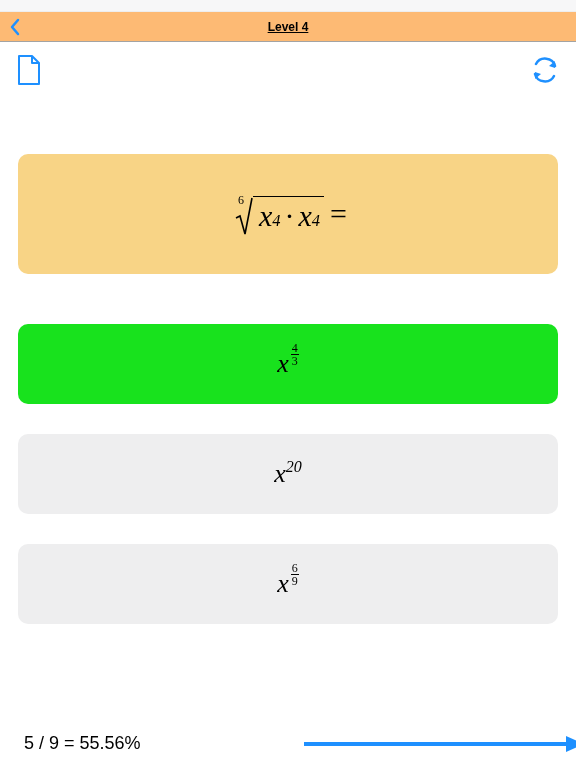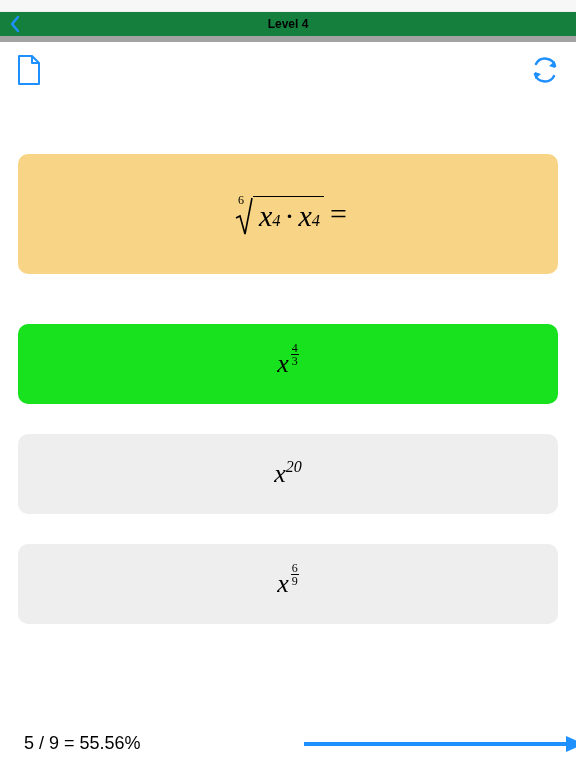--- a/index.html
+++ b/index.html
@@ -1,20 +1,20 @@
 <!DOCTYPE html>
 <html><head>
 <meta charset="utf-8">
 <style>
   * { box-sizing: border-box; margin: 0; padding: 0; }
   html, body { width: 576px; height: 768px; font-family: -apple-system, Helvetica, Arial, sans-serif; background: #fff; }
   .statusbar { height: 12px; background: #f7f7f8; border-bottom: 1px solid #eee; }
   .navbar {
-    height: 30px; background: #15803d; border-bottom: 6px solid #a3a3a3;
-    display: flex; align-items: center; justify-content: center; position: relative;
+    height: 30px; background: #fdba74; border-bottom: 1px solid #a3a3a3;
+    display: flex; align-items: center; justify-content: center; position: relative; text-decoration: underline;
   }
   .navbar-title { font-size: 12px; font-weight: 600; color: #000; }
   .back-btn { position: absolute; left: 8px; top: 50%; transform: translateY(-50%); cursor: pointer; }
   .toolbar {
     height: 56px; display: flex; align-items: center; justify-content: space-between;
     padding: 0 16px;
   }
   .icon-btn { cursor: pointer; display: flex; align-items: center; justify-content: center; }
   .content { padding: 0 18px; }
   .card {

